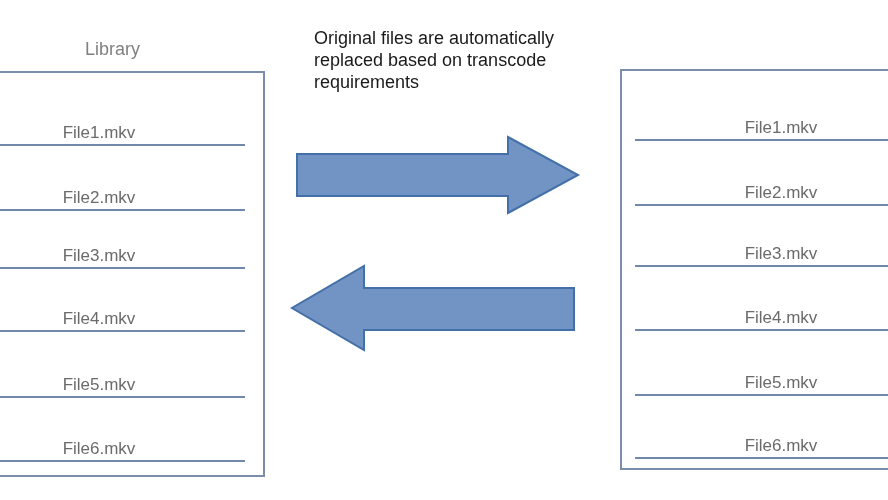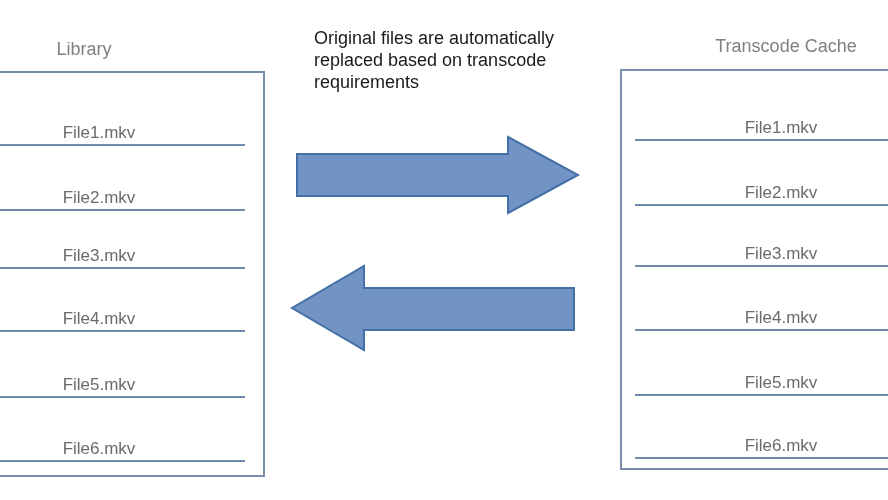--- a/index.html
+++ b/index.html
@@ -44,21 +44,21 @@
   .filebox-right .file-row:nth-child(1){top:46px;}
   .filebox-right .file-row:nth-child(2){top:111px;}
   .filebox-right .file-row:nth-child(3){top:172px;}
   .filebox-right .file-row:nth-child(4){top:236px;}
   .filebox-right .file-row:nth-child(5){top:301px;}
   .filebox-right .file-row:nth-child(6){top:364px;}
   .box-title{
     position:absolute;
     color:var(--title-text);
     font-size:18px;
-    text-align:center;
+    text-align:right;
     white-space:nowrap;
   }
   .box-title-left{left:28px;top:39px;width:112px;}
   .box-title-right{left:698px;top:36px;width:176px;}
   .annotation{
     position:absolute;
     left:314px;top:19px;width:292px;
     color:var(--annotation-text);
     font-size:18px;line-height:22px;margin-top:8px;
   }
@@ -68,21 +68,20 @@
     pointer-events:none;
   }
 </style>
 </head>
 <body>
 
 <div class="canvas">
 
   <div class="box-title box-title-left">Library</div>
 
-  <div class="box-title box-title-right">Transcode Cache</div>
 
   <div class="annotation">Original files are automatically replaced based on transcode requirements</div>
 
   <div class="filebox filebox-left">
     <div class="file-row">File1.mkv</div>
     <div class="file-row">File2.mkv</div>
     <div class="file-row">File3.mkv</div>
     <div class="file-row">File4.mkv</div>
     <div class="file-row">File5.mkv</div>
     <div class="file-row">File6.mkv</div>

